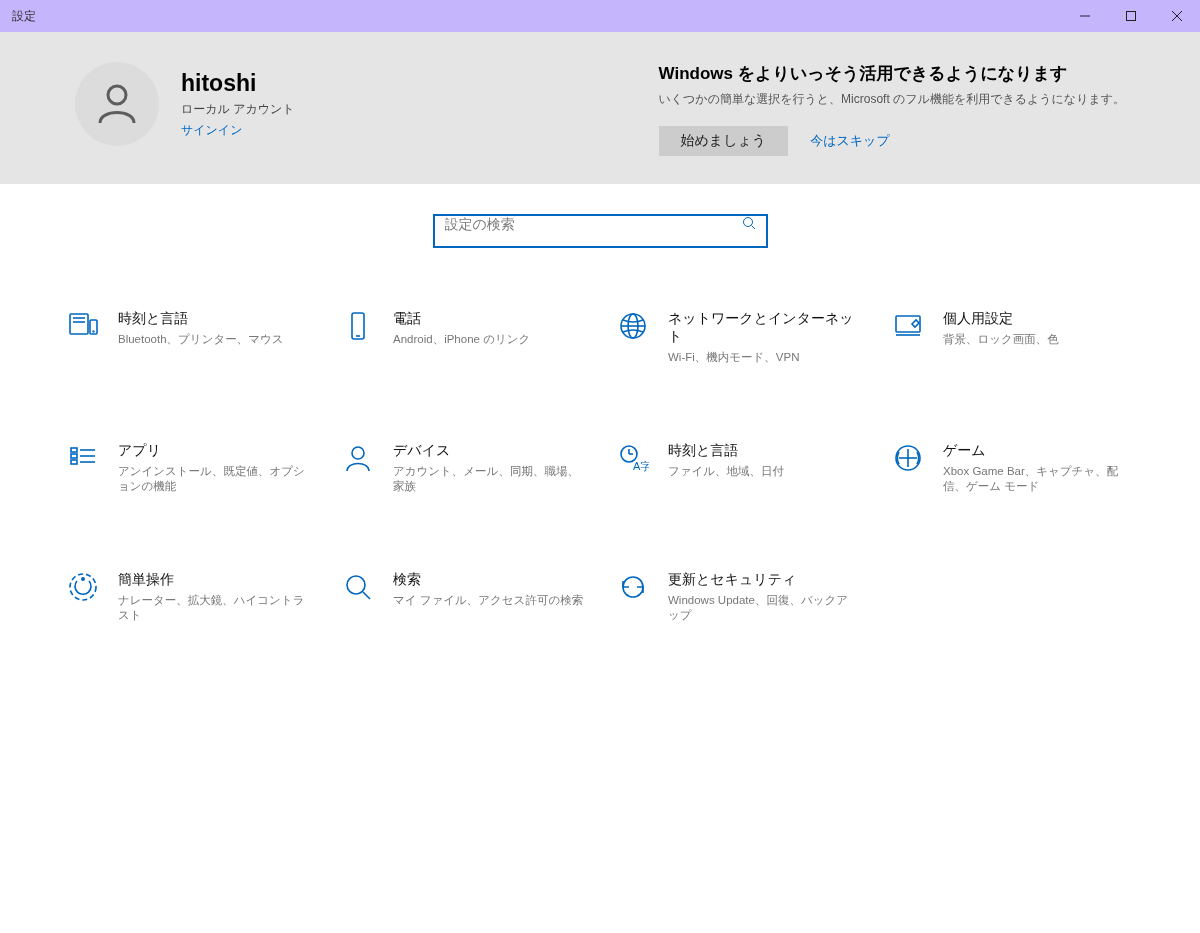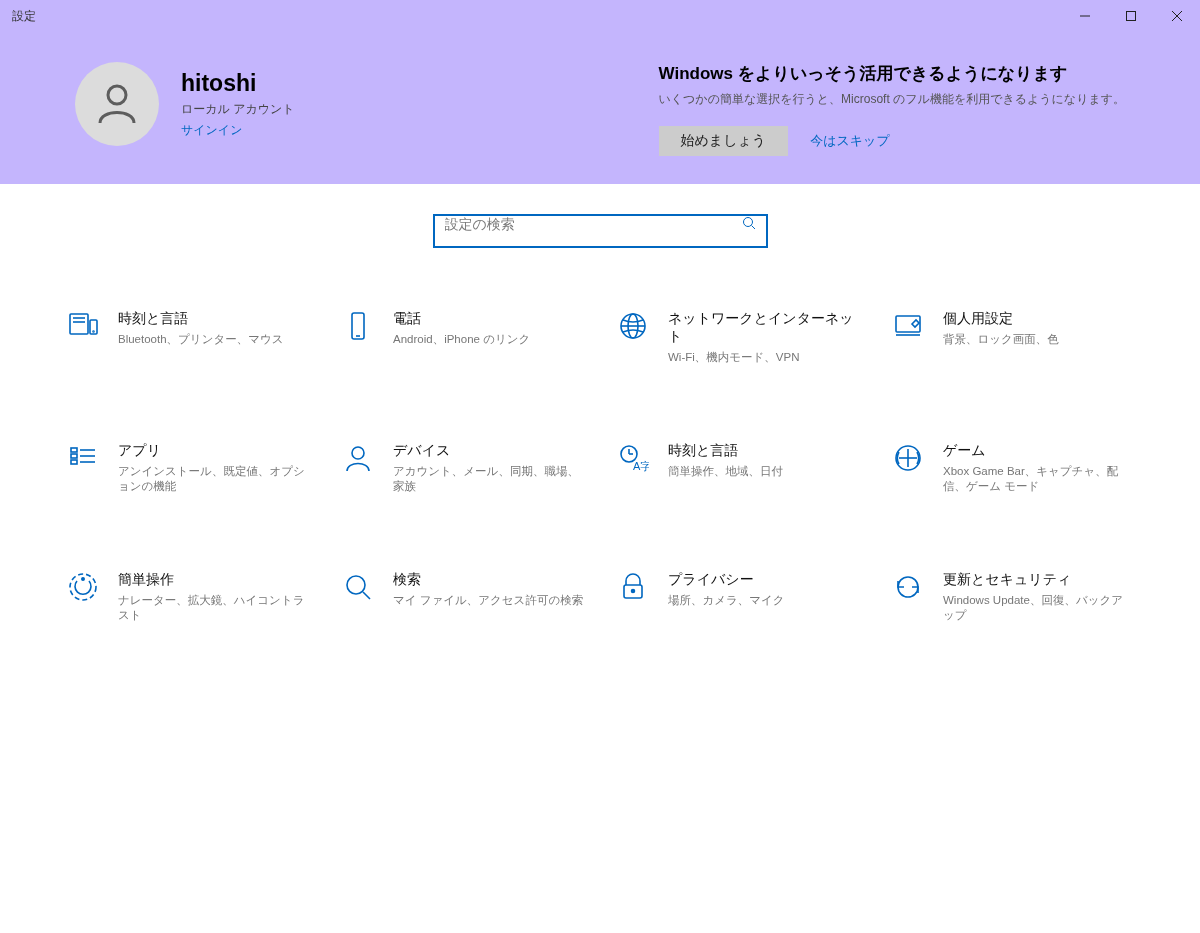--- a/index.html
+++ b/index.html
@@ -22,21 +22,21 @@
   }
   .titlebar-title { font-size: 12px; color: #333; }
   .window-controls { display: flex; }
   .window-btn {
     width: 46px; height: 32px;
     display: flex; align-items: center; justify-content: center;
     font-size: 10px; color: #222;
   }
   .window-btn svg { stroke: #222; }
   .header {
-    background: #c4b5fd;
+    background: #e5e5e5;
     padding: 30px 0 28px 0;
     display: flex;
     justify-content: center;
   }
   .header-inner {
     width: 1050px;
     display: flex;
     align-items: flex-start;
     justify-content: space-between;
   }
@@ -240,21 +240,21 @@
       </div>
     </div>
     <div class="tile">
       <div class="tile-icon">
         <svg width="32" height="32" viewBox="0 0 32 32">
           <use href="#ic-time-lang"></use>
         </svg>
       </div>
       <div class="tile-text">
         <div class="tile-title">時刻と言語</div>
-        <div class="tile-sub">簡単操作、地域、日付</div>
+        <div class="tile-sub">ファイル、地域、日付</div>
       </div>
     </div>
     <div class="tile">
       <div class="tile-icon">
         <svg width="32" height="32" viewBox="0 0 32 32">
           <use href="#ic-game"></use>
         </svg>
       </div>
       <div class="tile-text">
         <div class="tile-title">ゲーム</div>
@@ -274,31 +274,20 @@
     </div>
     <div class="tile">
       <div class="tile-icon">
         <svg width="32" height="32" viewBox="0 0 32 32">
           <use href="#ic-search"></use>
         </svg>
       </div>
       <div class="tile-text">
         <div class="tile-title">検索</div>
         <div class="tile-sub">マイ ファイル、アクセス許可の検索</div>
-      </div>
-    </div>
-    <div class="tile">
-      <div class="tile-icon">
-        <svg width="32" height="32" viewBox="0 0 32 32">
-          <use href="#ic-privacy"></use>
-        </svg>
-      </div>
-      <div class="tile-text">
-        <div class="tile-title">プライバシー</div>
-        <div class="tile-sub">場所、カメラ、マイク</div>
       </div>
     </div>
     <div class="tile">
       <div class="tile-icon">
         <svg width="32" height="32" viewBox="0 0 32 32">
           <use href="#ic-update"></use>
         </svg>
       </div>
       <div class="tile-text">
         <div class="tile-title">更新とセキュリティ</div>

